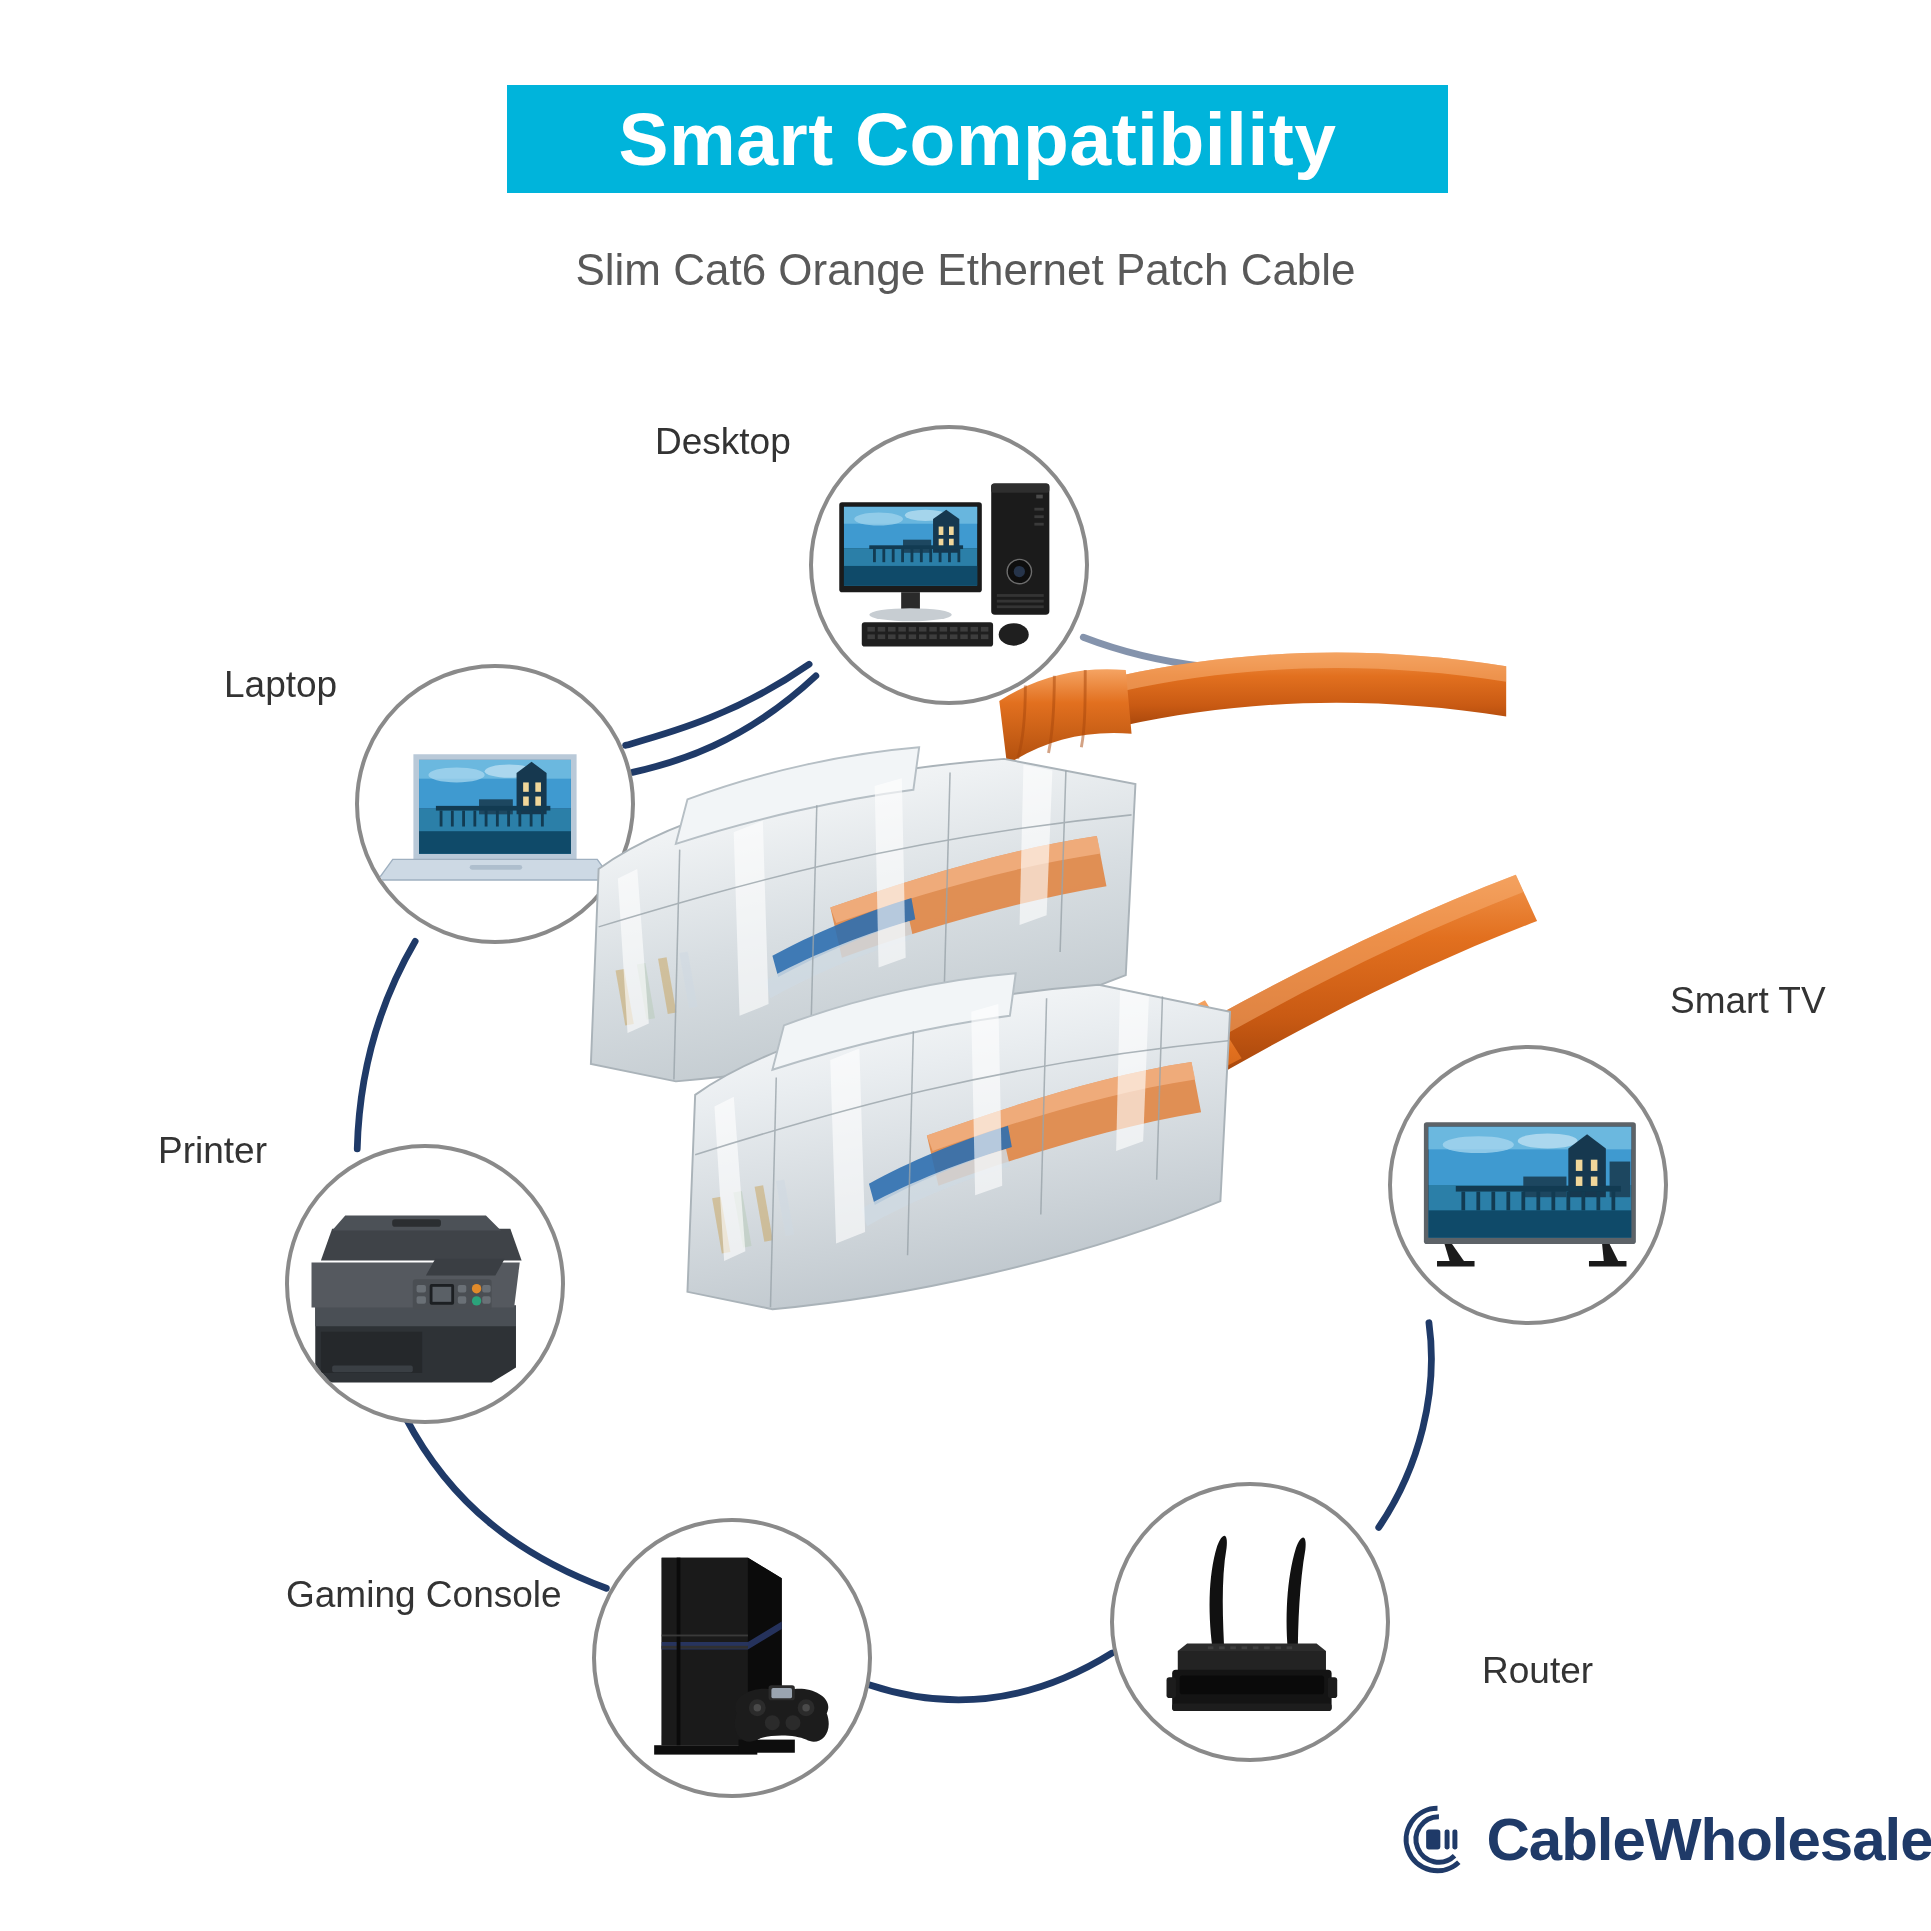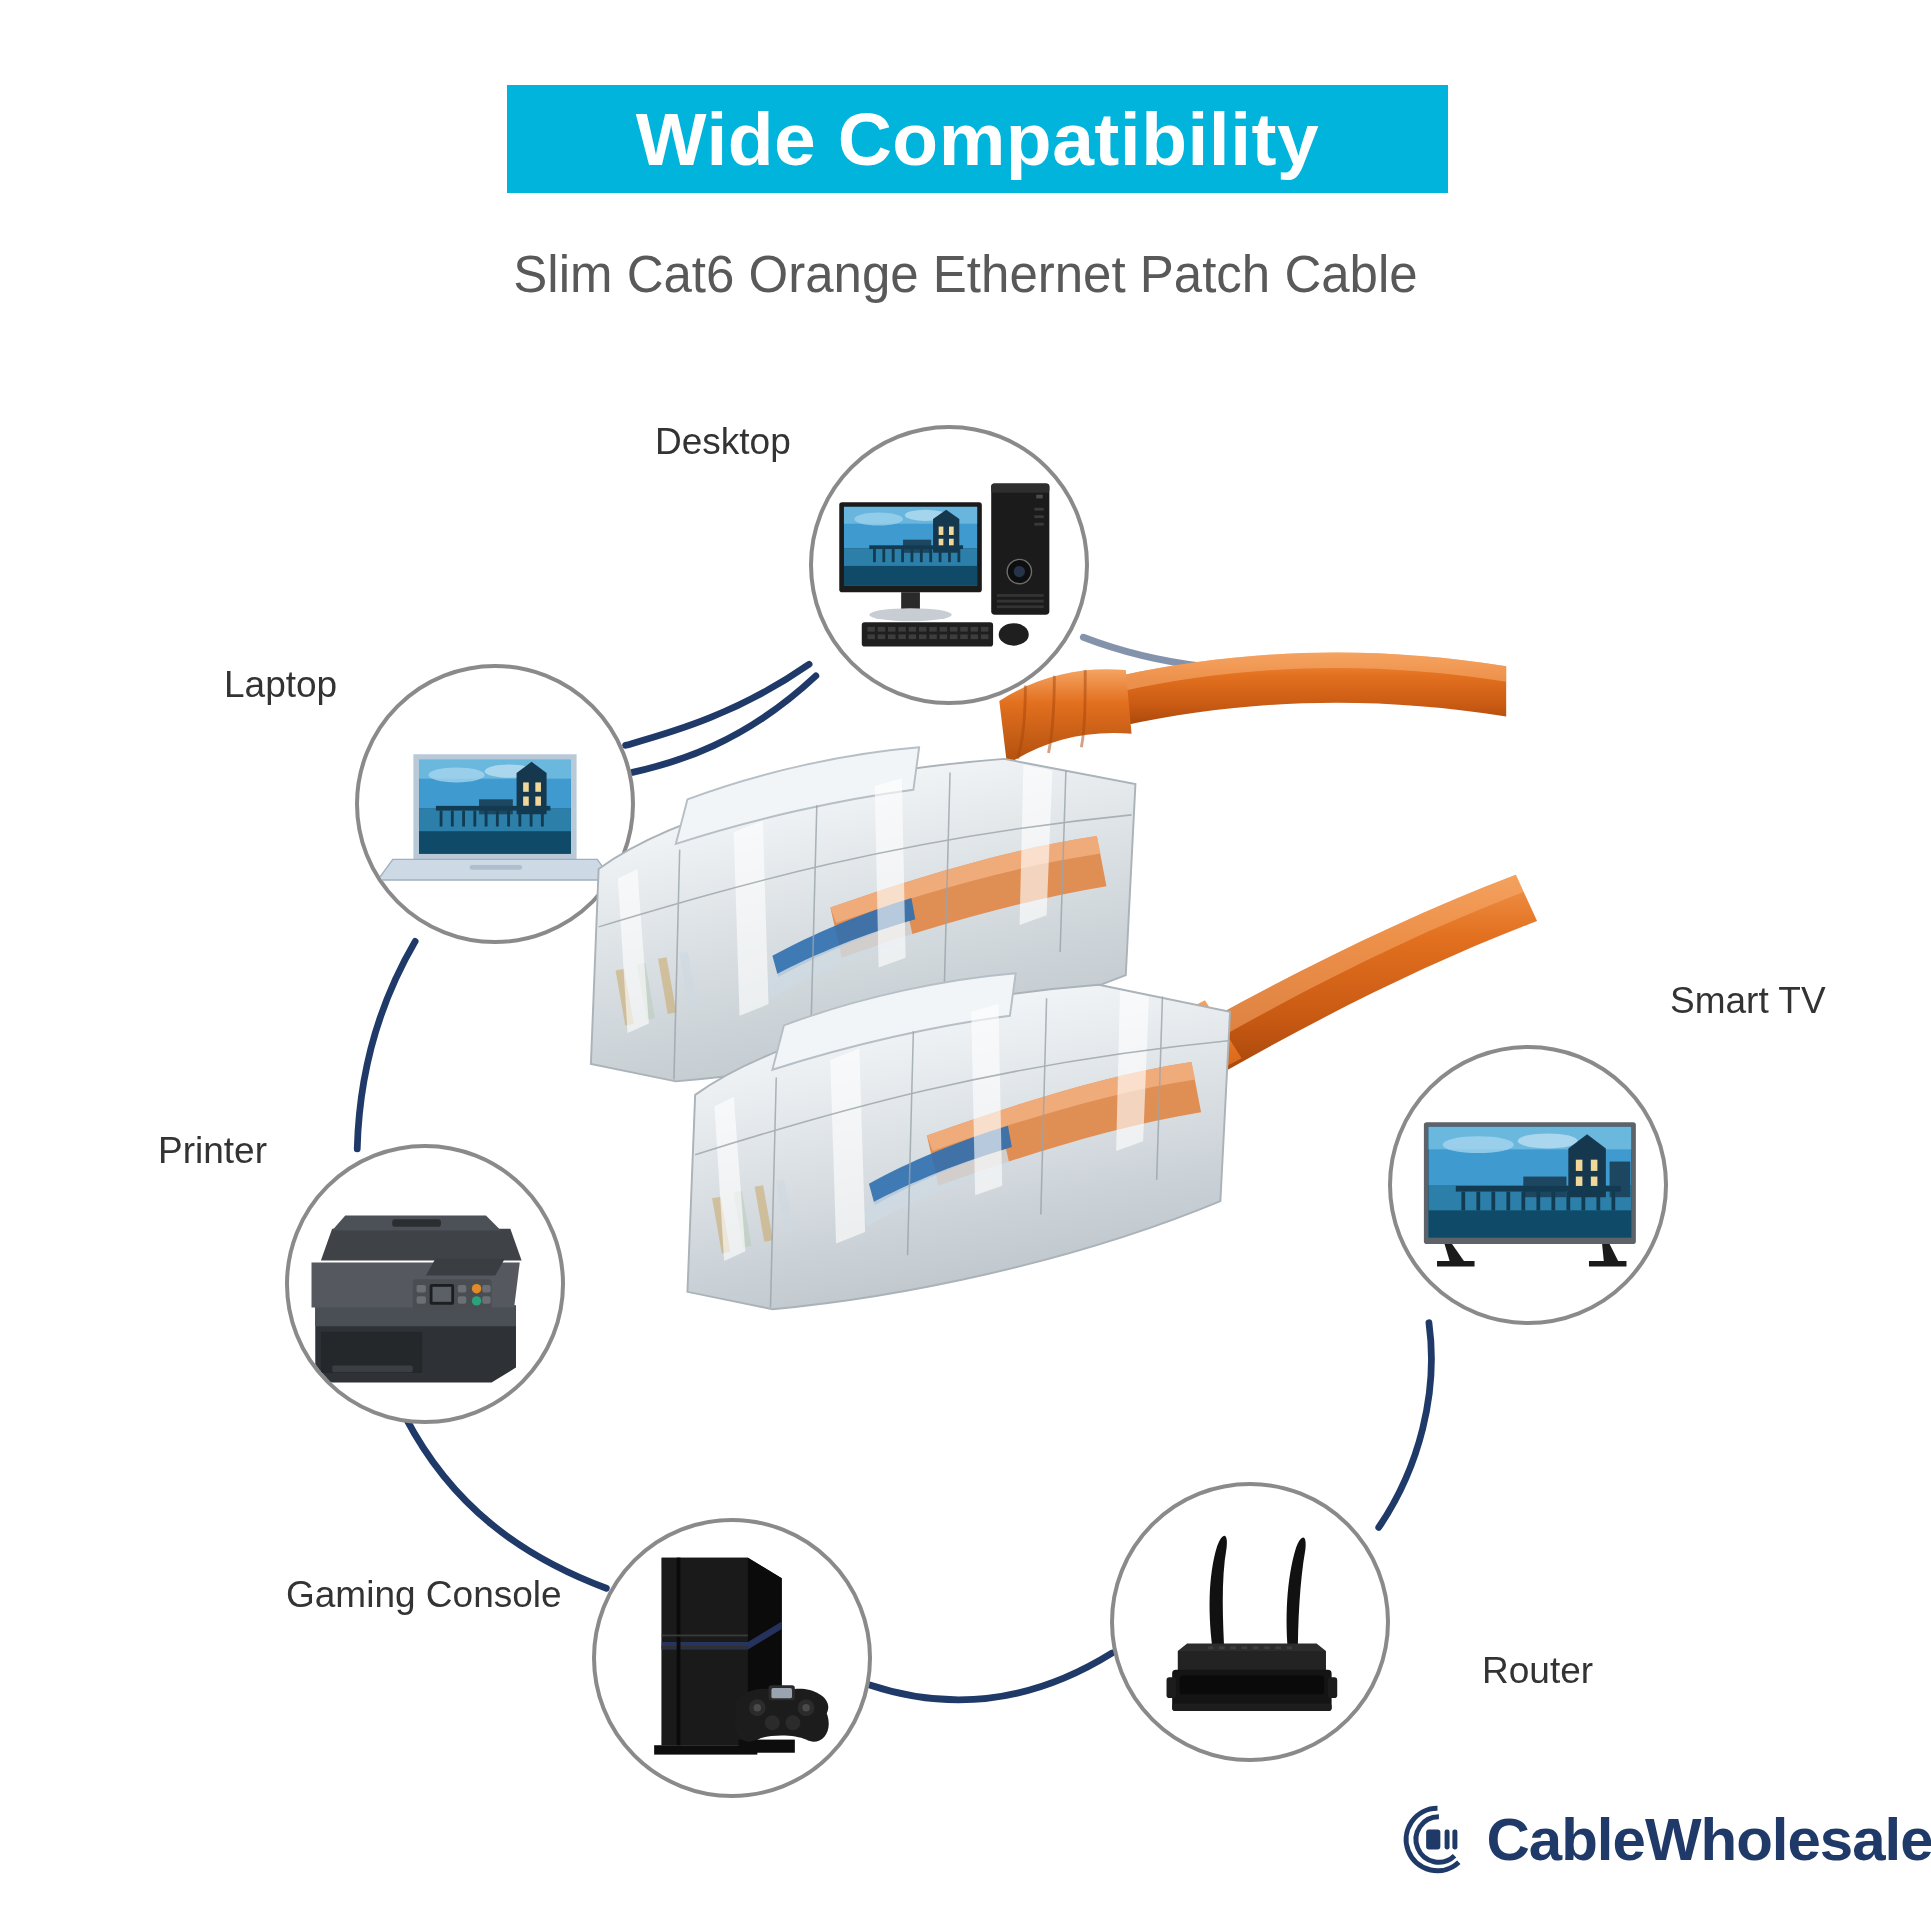--- a/index.html
+++ b/index.html
@@ -37,21 +37,21 @@
     white-space: nowrap;
   }
   #subtitle-block {
     position: absolute;
     left: 0;
     top: 241px;
     width: 1931px;
     text-align: center;
   }
   .subtitle-line {
-    font-size: 51px;
+    font-size: 44px;
     color: #595959;
     line-height: 1.32;
     font-weight: normal;
   }
 
   
   #diagram {
     position: absolute;
     left: 0;
     top: 0;
@@ -133,21 +133,21 @@
     color: #1f3a68;
     letter-spacing: -1px;
     line-height: 1;
     white-space: nowrap;
   }
 </style>
 </head>
 <body>
 
 <div id="header-banner">
-  <div id="header-title">Wide Compatibility</div>
+  <div id="header-title">Smart Compatibility</div>
 </div>
 
 <div id="subtitle-block">
   <div class="subtitle-line">Slim Cat6 Orange Ethernet Patch Cable</div>
 </div>
 
 <div id="diagram">
 
   <svg id="connector-svg" viewBox="0 0 2000 2000">
     <g fill="none" stroke="#1f3a68" stroke-width="7" stroke-linecap="round">

